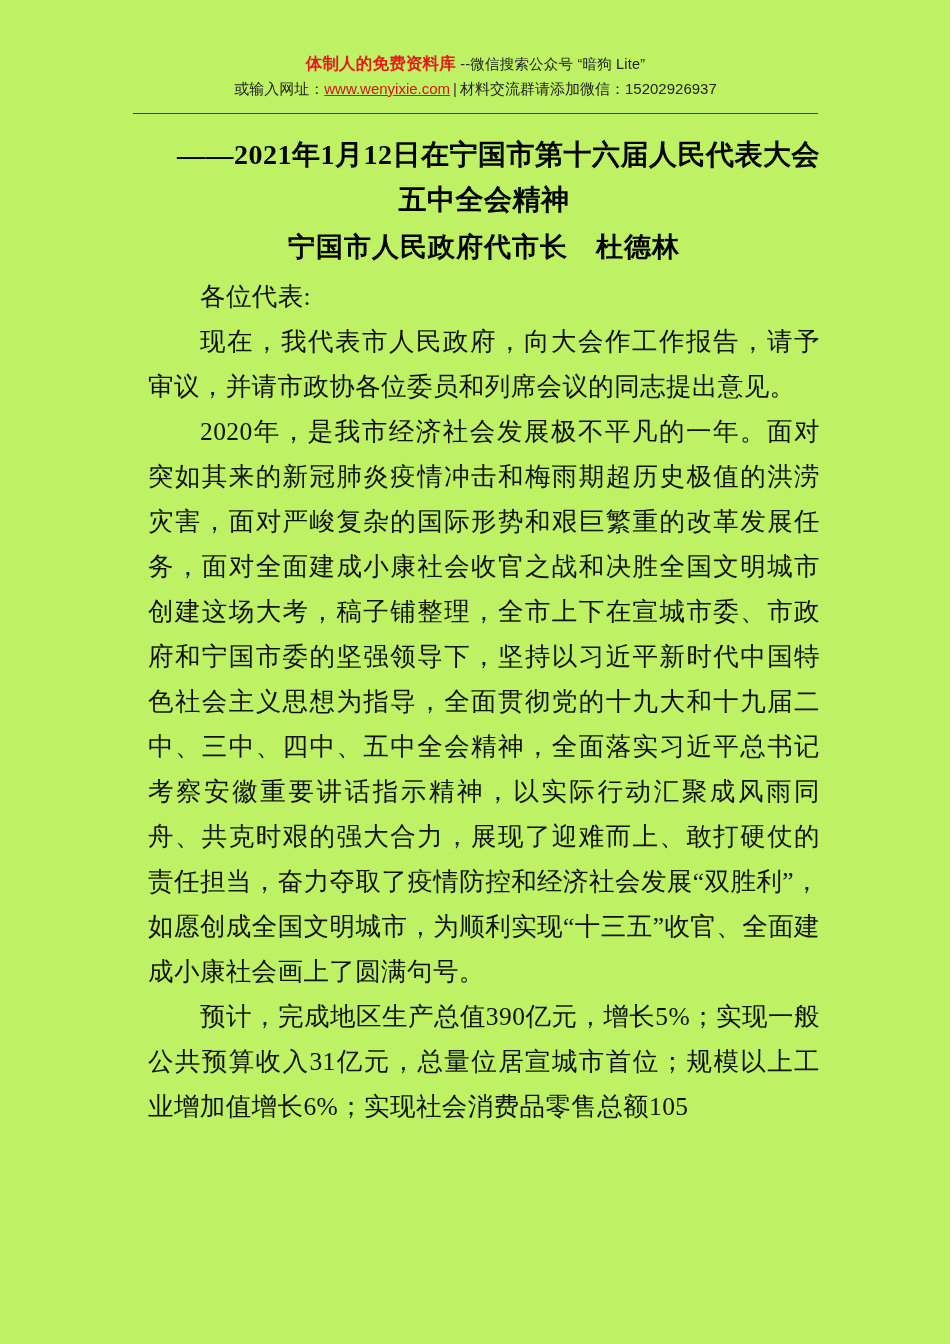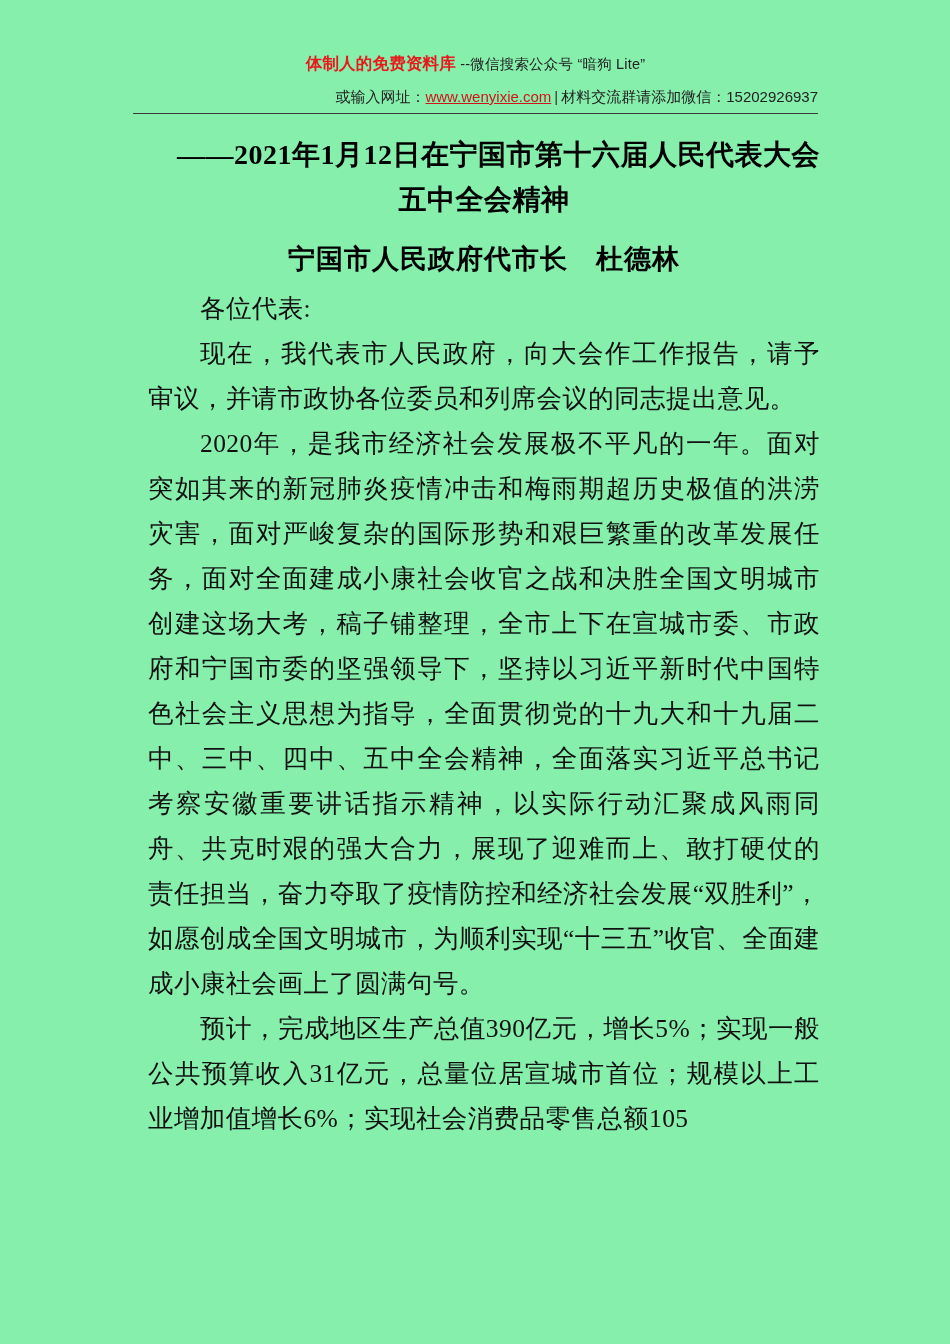--- a/index.html
+++ b/index.html
@@ -14,21 +14,21 @@
     color: #000000;
     overflow: hidden;
     position: relative;
   }
 
   .page {
     position: absolute;
     top: 0; left: 0;
     width: 950px;
     height: 1344px;
-    background: #86efac;
+    background: #bef264;
   }
 
   
   .promo {
     position: absolute;
     top: 52px;
     left: 133px;
     width: 685px;
     text-align: center;
   }
@@ -48,22 +48,21 @@
     color: #222222;
     font-family: "Liberation Sans", "DejaVu Sans", sans-serif;
     font-size: 14.5px;
   }
   .promo-line2 {
     font-size: 15px;
     line-height: 23px;
     color: #222222;
     font-family: "Liberation Sans", "DejaVu Sans", sans-serif;
     white-space: nowrap;
-    margin-top: 10px;
-    text-align: right;
+    margin-top: 2px;
   }
   .promo-url {
     color: #d0151a;
     text-decoration: underline;
   }
   .promo-sep { color: #333; padding: 0 3px; }
 
   .promo-rule {
     position: absolute;
     top: 113px;
@@ -92,21 +91,21 @@
   }
   .title-line.first { text-align: right; padding-left: 12px; }
 
   .byline {
     text-align: center;
     font-family: Liberation Sans, sans-serif;
     font-weight: bold;
     font-size: 27px;
     line-height: 46px;
     letter-spacing: 1px;
-    margin-top: 14px;
+    margin-top: 2px;
     color: #000;
   }
 
   .para {
     font-family: "Liberation Serif", "DejaVu Serif", serif;
     font-size: 25.5px;
     line-height: 45px;
     text-align: justify;
     text-justify: inter-character;
     letter-spacing: 0.4px;

